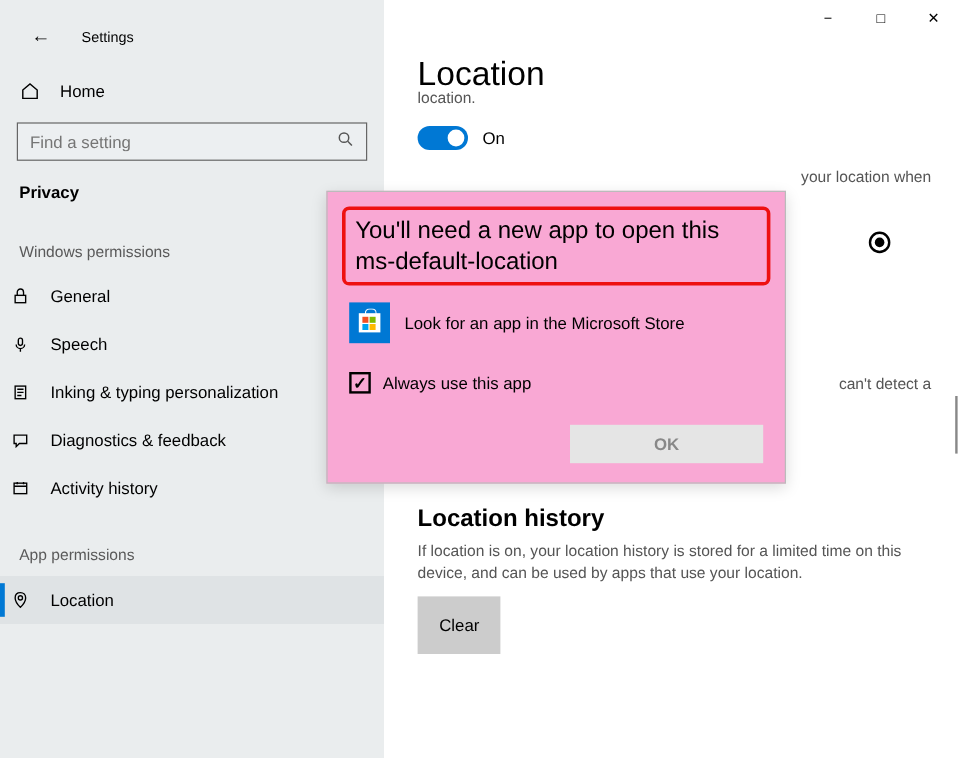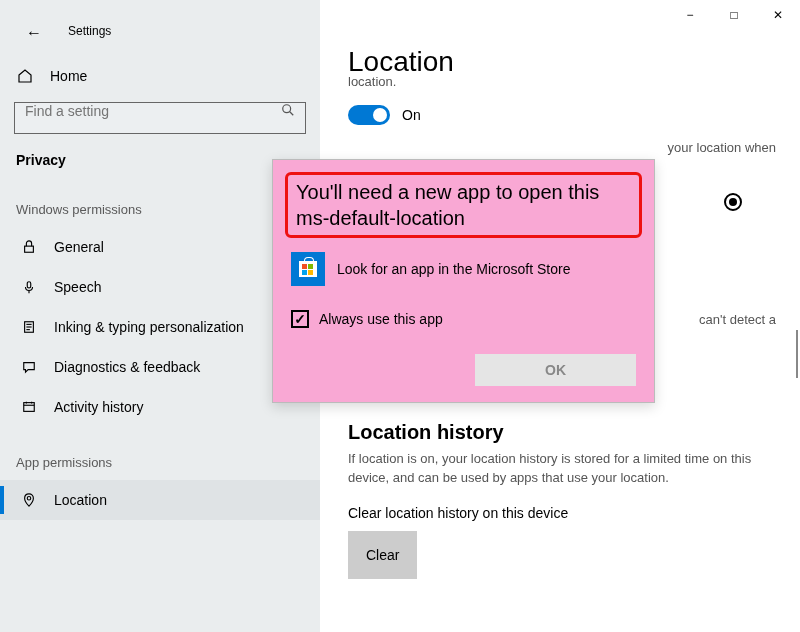--- a/index.html
+++ b/index.html
@@ -53,21 +53,21 @@
   }
   .home-label {
     font-size: 14px;
   }
   .search-box {
     margin: 8px 14px 14px 14px;
     height: 32px;
     border: 1px solid #666;
     background: #eceff1;
     display: flex;
-    align-items: flex-start;
+    align-items: center;
     padding: 0 10px;
     justify-content: space-between;
   }
   .search-box input {
     border: none;
     background: transparent;
     outline: none;
     font-size: 14px;
     flex: 1;
     color: #555;
@@ -78,21 +78,21 @@
     font-weight: 600;
   }
   .section-heading {
     padding: 28px 16px 10px 16px;
     font-size: 13px;
     color: #5a5a5a;
   }
   .nav-item {
     display: flex;
     align-items: center;
-    padding: 12px 20px;
+    padding: 12px 8px;
     cursor: pointer;
     font-size: 14px;
   }
   .nav-item .icon {
     width: 18px;
     text-align: center;
     margin-right: 16px;
     font-size: 14px;
   }
   .nav-item.selected {
@@ -456,21 +456,20 @@
 
     <div class="body-text" style="text-align:right;padding-right:4px;margin-top:100px;">
       <span>can't detect a</span>
     </div>
 
     <button class="btn-default" style="margin-top:6px;margin-left:4px;">Set default</button>
 
     <div class="section-title" style="margin-top:58px;">Location history</div>
     <div class="body-text" style="margin-top:6px;">If location is on, your location history is stored for a limited time on this device, and can be used by apps that use your location.</div>
 
-    <div class="clear-label">Clear location history on this device</div>
     <button class="btn-clear">Clear</button>
 
     <div class="scroll-indicator"></div>
   </div>
 
   <div class="popup">
     <div class="popup-highlight">
       <div class="popup-title">You'll need a new app to open this</div>
       <div class="popup-title">ms-default-location</div>
     </div>

